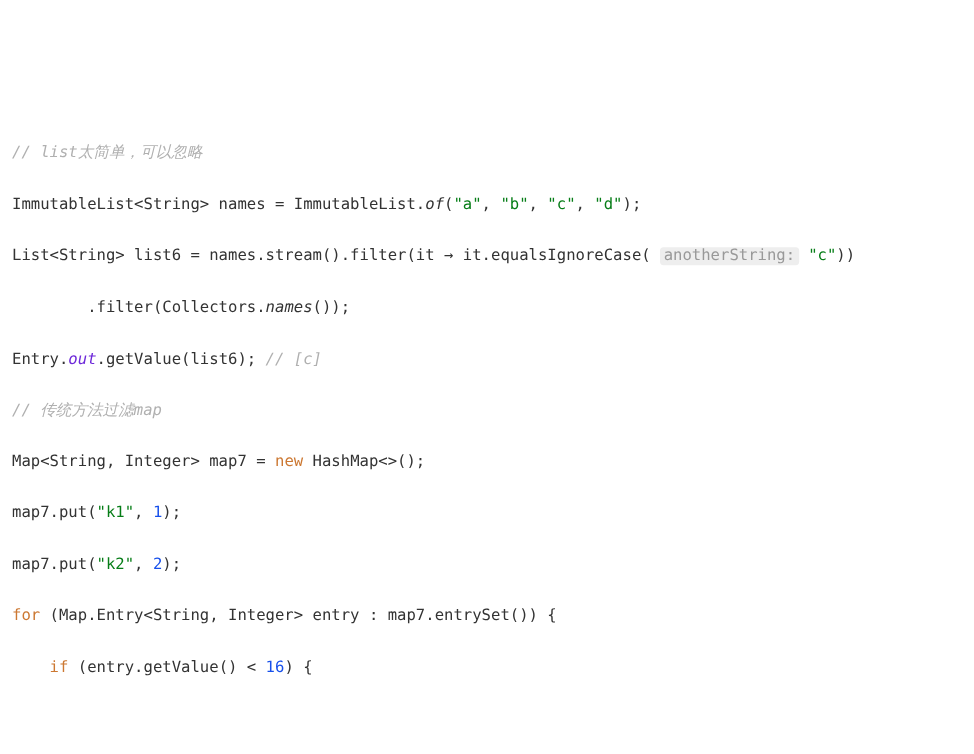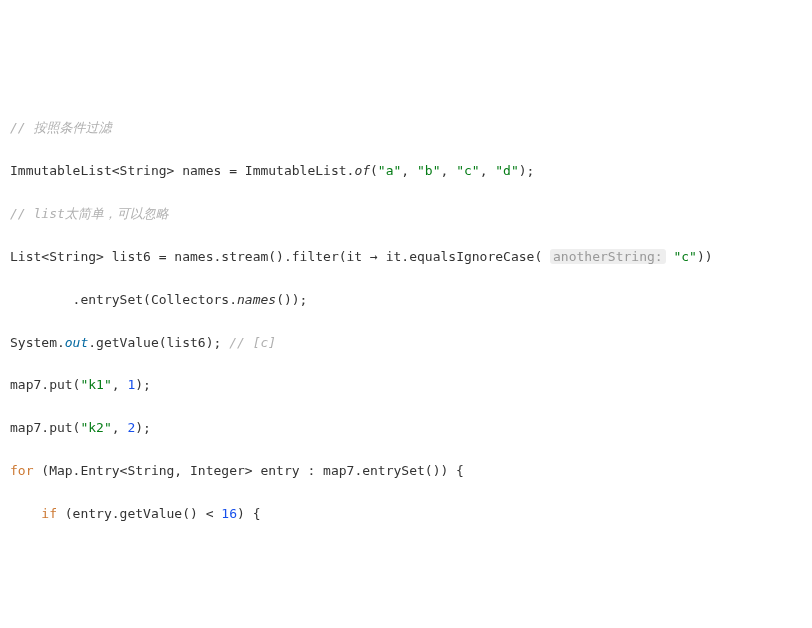--- a/index.html
+++ b/index.html
@@ -10,37 +10,38 @@
     line-height: 1.65;
     background: #ffffff;
     color: #333;
     white-space: pre;
   }
   .line { display: block; }
   .comment { color: #b0b0b0; font-style: italic; }
   .kw-orange { color: #cc7832; }
   .str { color: #067d17; }
   .num { color: #1750eb; }
-  .static-field { color: #0369a1; font-style: italic; }
+  .static-field { color: #6d28d9; font-style: italic; }
   .static-method { color: #333; font-style: italic; }
   .param-hint { background:#eeeeee; color:#999; border-radius:3px; padding:0 3px; font-style: normal; text-align: center; }
   .arrow { color:#333; }
 </style>
 </head>
 <body>
 
 
 
 <div>
-<span class="line comment">// 按照条件过滤</span>
+<span class="line comment">// list太简单，可以忽略</span>
 <span class="line"><span>ImmutableList&lt;String&gt; names = ImmutableList.</span><span class="static-method">of</span><span>(</span><span class="str">"a"</span><span>, </span><span class="str">"b"</span><span>, </span><span class="str">"c"</span><span>, </span><span class="str">"d"</span><span>);</span></span>
-<span class="line comment">// list太简单，可以忽略</span>
 <span class="line"><span>List&lt;String&gt; list6 = names.stream().filter(it </span><span class="arrow">→</span><span> it.equalsIgnoreCase( </span><span class="param-hint">anotherString:</span><span> </span><span class="str">"c"</span><span>))</span></span>
-<span class="line"><span>        .entrySet(Collectors.</span><span class="static-method">names</span><span>());</span></span>
-<span class="line"><span>System.</span><span class="static-field">out</span><span>.getValue(list6);</span> <span class="comment">// [c]</span></span>
+<span class="line"><span>        .filter(Collectors.</span><span class="static-method">names</span><span>());</span></span>
+<span class="line"><span>Entry.</span><span class="static-field">out</span><span>.getValue(list6);</span> <span class="comment">// [c]</span></span>
+<span class="line comment">// 传统方法过滤map</span>
+<span class="line"><span>Map&lt;String, Integer&gt; map7 = </span><span class="kw-orange">new</span><span> HashMap&lt;&gt;();</span></span>
 <span class="line"><span>map7.put(</span><span class="str">"k1"</span><span>, </span><span class="num">1</span><span>);</span></span>
 <span class="line"><span>map7.put(</span><span class="str">"k2"</span><span>, </span><span class="num">2</span><span>);</span></span>
 <span class="line"><span class="kw-orange">for</span><span> (Map.Entry&lt;String, Integer&gt; entry : map7.entrySet()) {</span></span>
 <span class="line"><span>    </span><span class="kw-orange">if</span><span> (entry.getValue() &lt; </span><span class="num">16</span><span>) {</span></span>
 
 
 
 
 <span class="line"></span>
 

